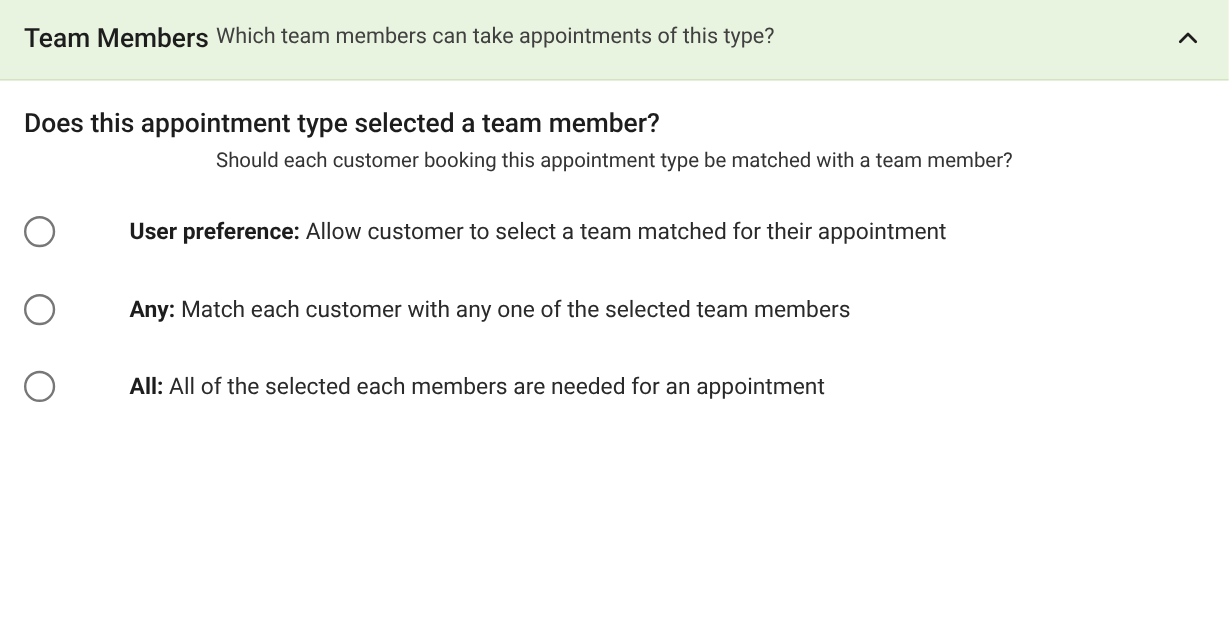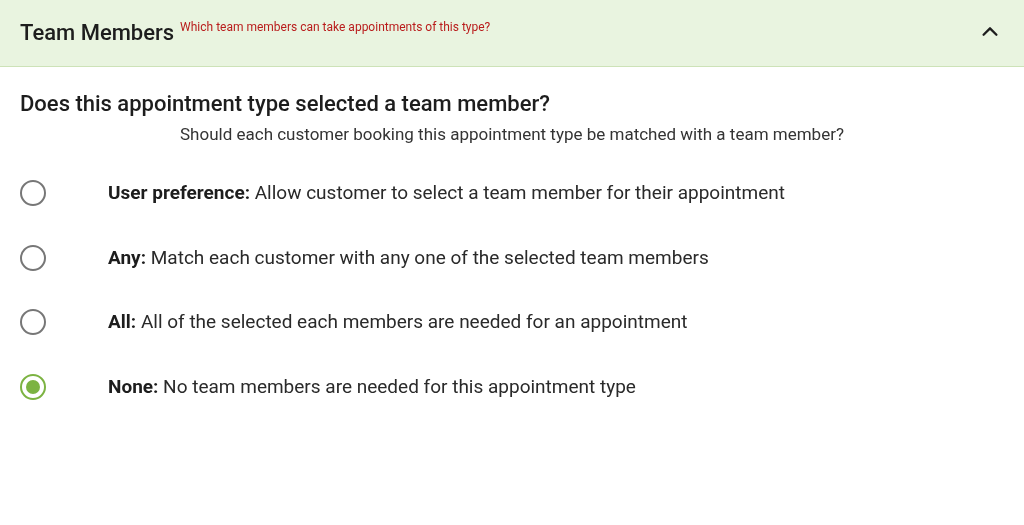--- a/index.html
+++ b/index.html
@@ -20,23 +20,23 @@
     .panel-header-text {
       display: flex;
       gap: 6px;
     }
     .panel-title {
       font-size: 22px;
       font-weight: 500;
       color: #1d1d1d;
     }
     .panel-subtitle {
-      font-size: 12px;
+      font-size: 18px;
       font-weight: 400;
-      color: #b91c1c;
+      color: #404040;
     }
     .chevron {
       width: 28px;
       height: 28px;
       display: flex;
       align-items: center;
       justify-content: center;
       cursor: pointer;
     }
     .chevron svg { width: 22px; height: 22px; }
@@ -128,39 +128,33 @@
 
 <div class="panel-body">
   <div class="question-title">Does this appointment type selected a team member?</div>
   <div class="question-sub">Should each customer booking this appointment type be matched with a team member?</div>
 
   <div class="radio-group">
 
     <div class="radio-row">
       <span class="radio-circle"></span>
       <span class="radio-label">
-        <b>User preference:</b><span> Allow customer to select a team member for their appointment</span>
+        <b>User preference:</b><span> Allow customer to select a team matched for their appointment</span>
       </span>
     </div>
 
     <div class="radio-row">
       <span class="radio-circle"></span>
       <span class="radio-label">
         <b>Any:</b><span> Match each customer with any one of the selected team members</span>
       </span>
     </div>
 
     <div class="radio-row">
       <span class="radio-circle"></span>
       <span class="radio-label">
         <b>All:</b><span> All of the selected each members are needed for an appointment</span>
       </span>
     </div>
 
-    <div class="radio-row selected">
-      <span class="radio-circle"></span>
-      <span class="radio-label">
-        <b>None:</b><span> No team members are needed for this appointment type</span>
-      </span>
-    </div>
 
   </div>
 </div>
 
 </body></html>

